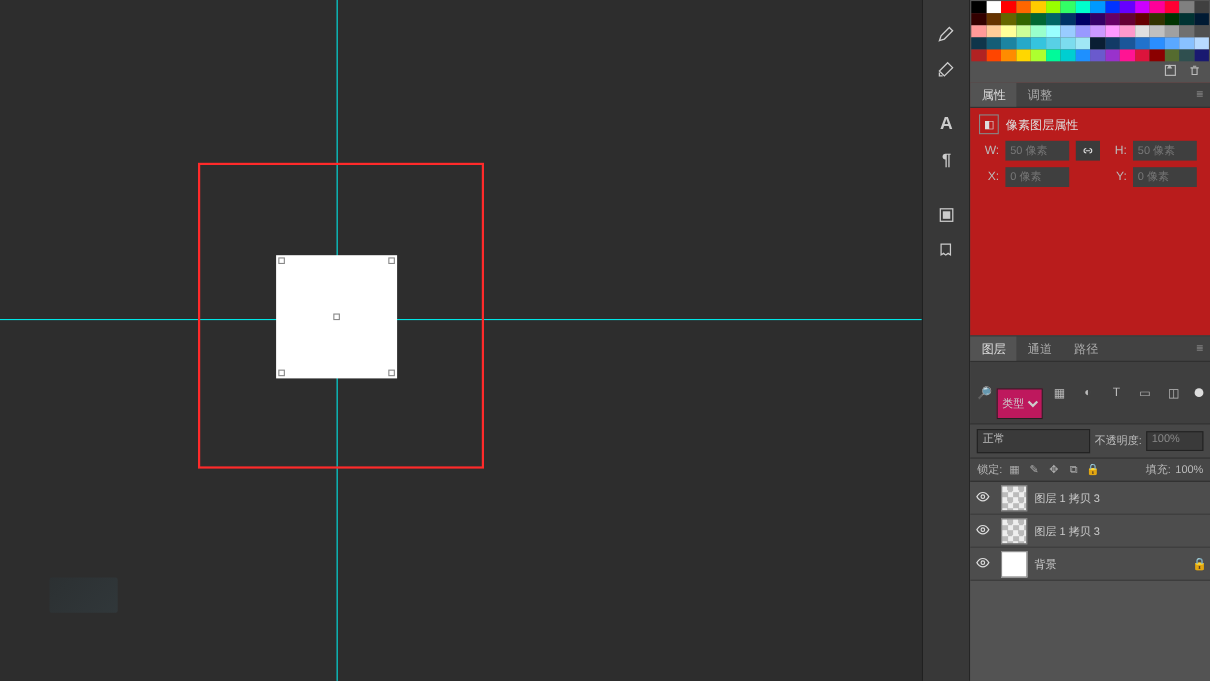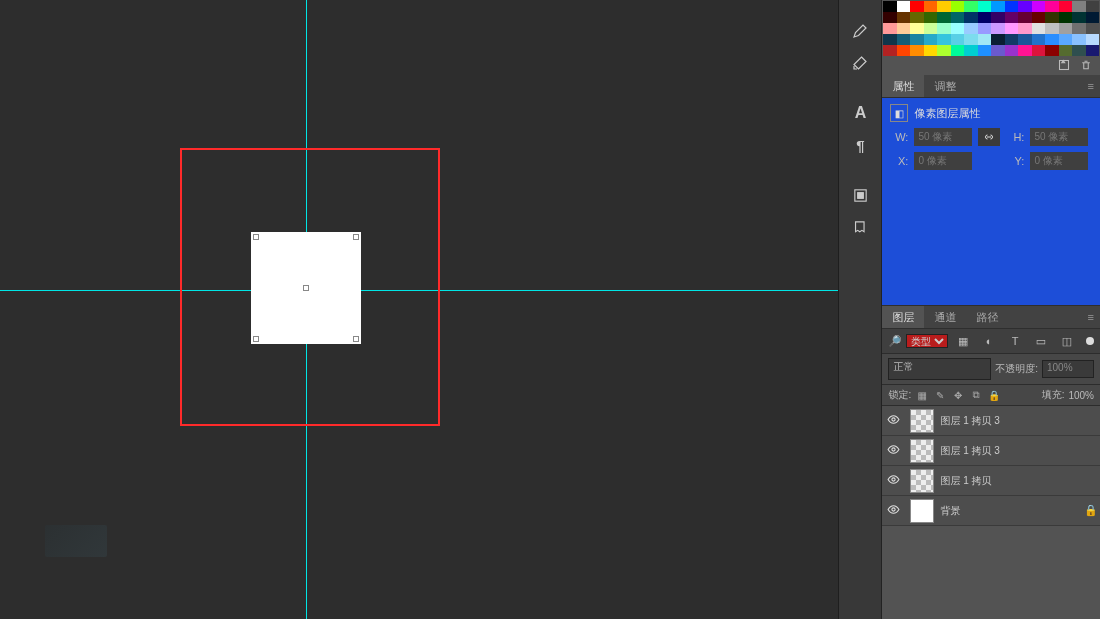--- a/index.html
+++ b/index.html
@@ -157,21 +157,21 @@
   }
   .panel-menu {
     margin-left:auto;
     padding:0 6px;
     color:#999;
     cursor:pointer;
   }
 
   .properties-panel {
     flex: 0 0 auto;
-    background:#1d4ed8;
+    background:#b91c1c;
     display:flex;
     flex-direction:column;
     height: 230px;
   }
   .prop-body { padding:6px 8px; flex:1; }
   .prop-title {
     display:flex;
     align-items:center;
     gap:6px;
     color:#ddd;
@@ -217,25 +217,26 @@
   }
   .layer-tools {
     display:flex;
     align-items:center;
     gap:2px;
     padding:4px 6px;
     background:#3f3f3f;
     border-bottom:1px solid #2c2c2c;
   }
   .layer-tools select {
-    background:#b91c1c;
+    background:#be185d;
     border:1px solid #222;
     color:#ccc;
     font-size:10px;
-    height:14px;
+    height:28px;
+    margin-top:20px;
   }
   .layer-tools .filter-ic {
     width:16px;height:16px;
     display:flex;align-items:center;justify-content:center;
     color:#bbb;
     font-size:11px;
     cursor:pointer;
   }
   .filter-dot{
     width:8px;height:8px;border-radius:50%;background:#ddd;margin-left:4px;
@@ -567,29 +568,20 @@
               </svg></div>
             <div class="thumb chk"></div>
             <div class="name">图层 1 拷贝 3</div>
             <div class="lock-badge"></div>
           </div>
           <div class="layer">
             <div class="eye"><svg width="13" height="13" viewBox="0 0 24 24" fill="none" stroke="#ddd" stroke-width="2">
                 <path d="M2 12s4-7 10-7 10 7 10 7-4 7-10 7S2 12 2 12z"></path>
                 <circle cx="12" cy="12" r="3"></circle>
               </svg></div>
-            <div class="thumb chk"></div>
-            <div class="name">图层 1 拷贝</div>
-            <div class="lock-badge"></div>
-          </div>
-          <div class="layer">
-            <div class="eye"><svg width="13" height="13" viewBox="0 0 24 24" fill="none" stroke="#ddd" stroke-width="2">
-                <path d="M2 12s4-7 10-7 10 7 10 7-4 7-10 7S2 12 2 12z"></path>
-                <circle cx="12" cy="12" r="3"></circle>
-              </svg></div>
             <div class="thumb white"></div>
             <div class="name">背景</div>
             <div class="lock-badge">🔒</div>
           </div>
         </div>
     </div>
   </div>
 </div>
 
 </body></html>

